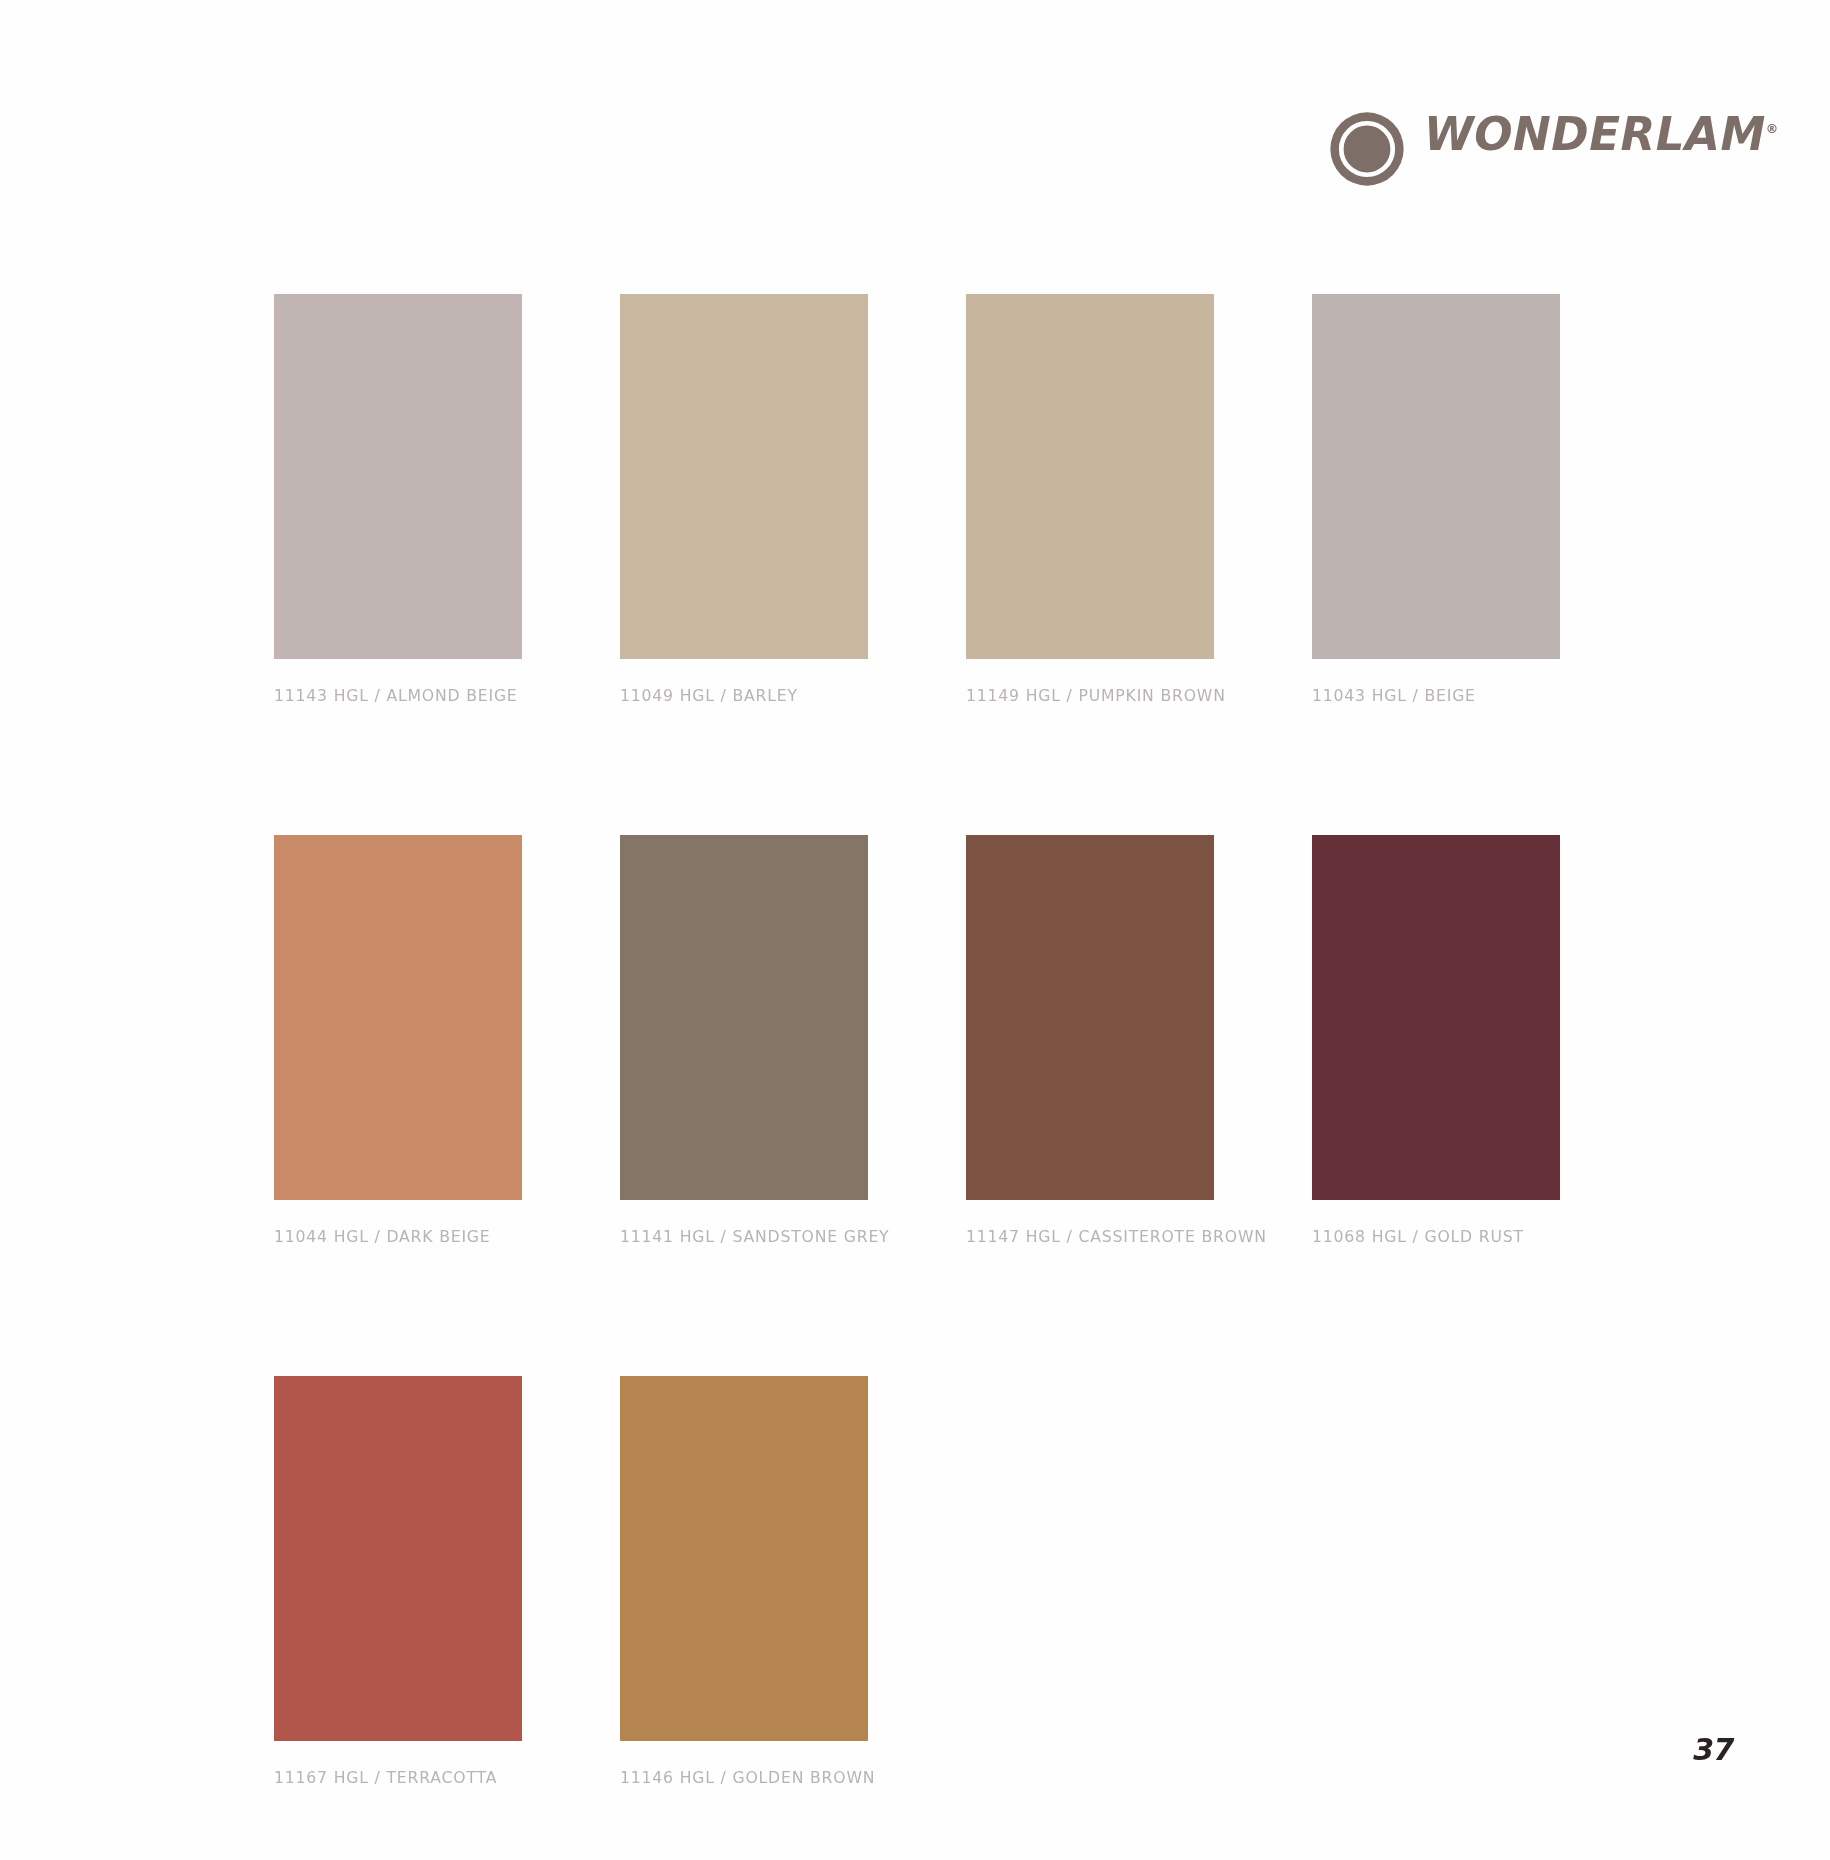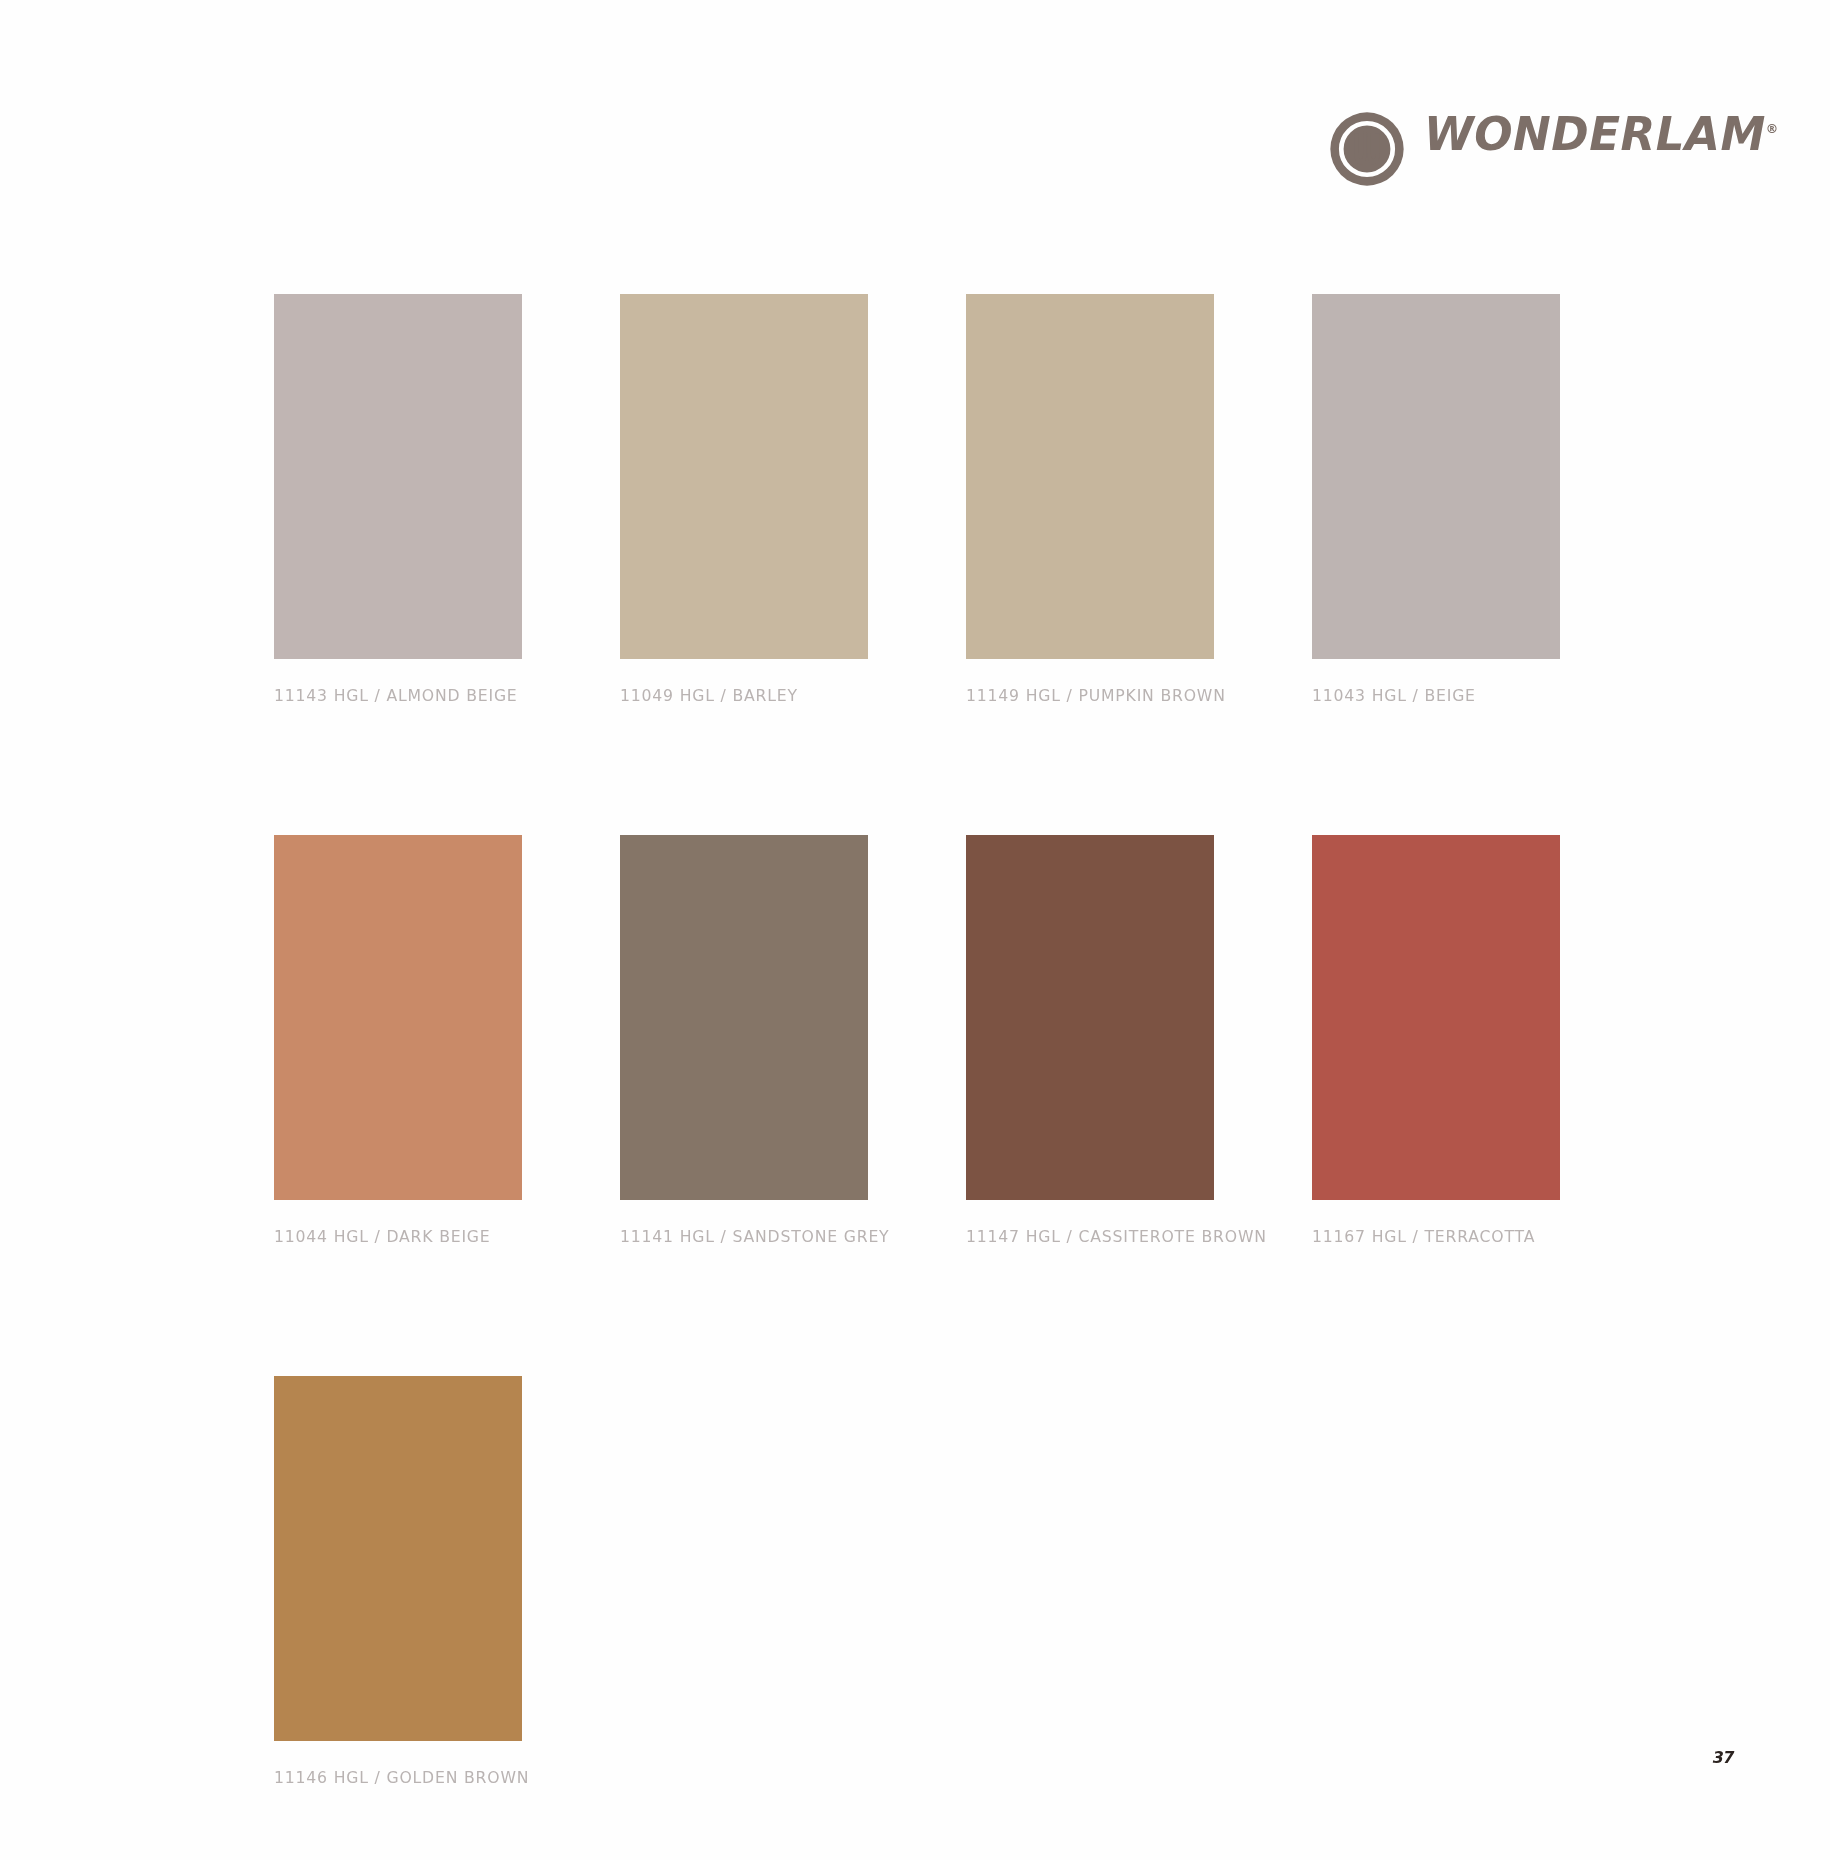--- a/index.html
+++ b/index.html
@@ -74,21 +74,21 @@
     white-space:nowrap;
     transform:scaleX(0.95);
     transform-origin:left center;
   }
 
   
   .page-number {
     position:absolute;
     right:96px; bottom:93px;
     font-family:"DejaVu Sans", sans-serif;
-    font-size:16px;
+    font-size:30px;
     font-weight:700;
     font-style:italic;
     color:#2b2320;
     letter-spacing:-0.5px;
   }
 </style>
 </head>
 <body>
 
 <div class="page">
@@ -134,20 +134,24 @@
       <div class="chip" style="background:#857567"></div>
       <div class="chip-label">11141 HGL / SANDSTONE GREY</div>
     </div>
 
     <div class="cell">
       <div class="chip" style="background:#7c5343"></div>
       <div class="chip-label">11147 HGL / CASSITEROTE BROWN</div>
     </div>
 
 
+    <div class="cell">
+      <div class="chip" style="background:#663039"></div>
+      <div class="chip-label">11068 HGL / GOLD RUST</div>
+    </div>
 
     <div class="cell">
       <div class="chip" style="background:#b2554a"></div>
       <div class="chip-label">11167 HGL / TERRACOTTA</div>
     </div>
 
     <div class="cell">
       <div class="chip" style="background:#b5854f"></div>
       <div class="chip-label">11146 HGL / GOLDEN BROWN</div>
     </div>

